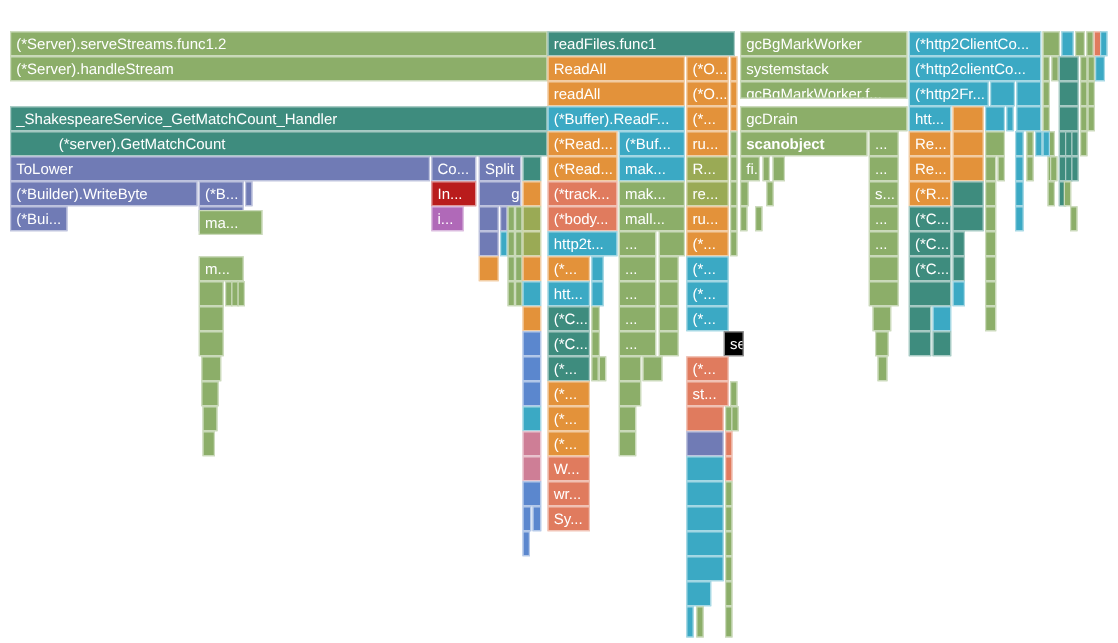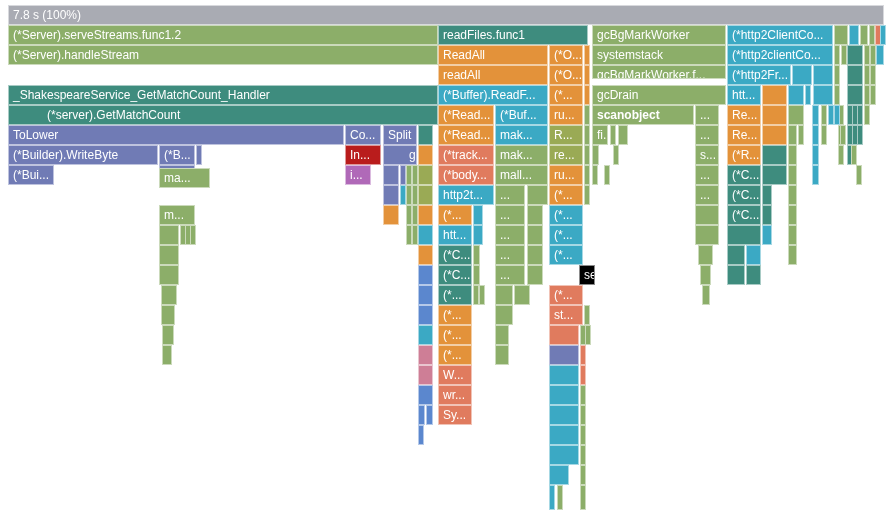--- a/index.html
+++ b/index.html
@@ -37,23 +37,20 @@
   }
   .frame .lbl {
     display: block;
     pointer-events: none;
   }
 </style>
 </head>
 <body>
 
 <div id="flamegraph">
-  <div class="frame header" style="left:8px; top:5px; width:876px; height:20px; background:#a9abb3;">
-    <span class="lbl">7.8 s (100%)</span>
-  </div>
 <div class="frame" style="left: 8px; top: 25px; width: 430px; height: 20px; background: rgb(140, 174, 105);">
       <span class="lbl">(*Server).serveStreams.func1.2</span>
     </div>
     <div class="frame" style="left: 438px; top: 25px; width: 150px; height: 20px; background: rgb(62, 140, 126);">
       <span class="lbl">readFiles.func1</span>
     </div>
     <div class="frame" style="left: 592px; top: 25px; width: 134px; height: 20px; background: rgb(140, 174, 105);">
       <span class="lbl">gcBgMarkWorker</span>
     </div>
     <div class="frame" style="left: 727px; top: 25px; width: 106px; height: 20px; background: rgb(59, 169, 196);">

